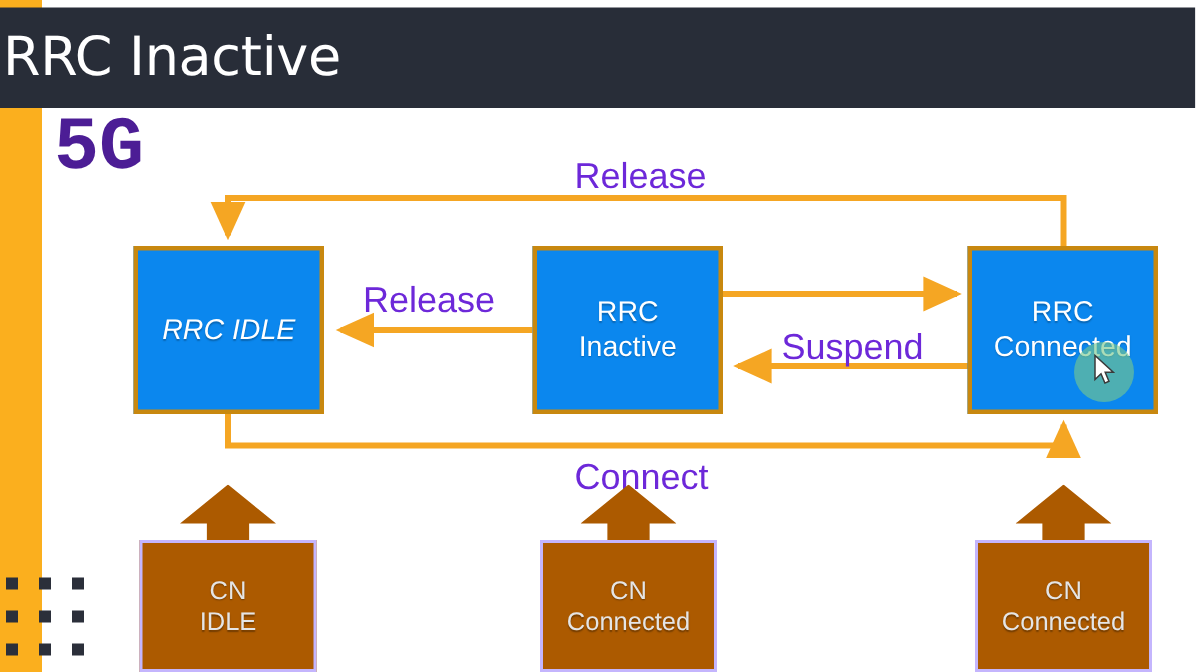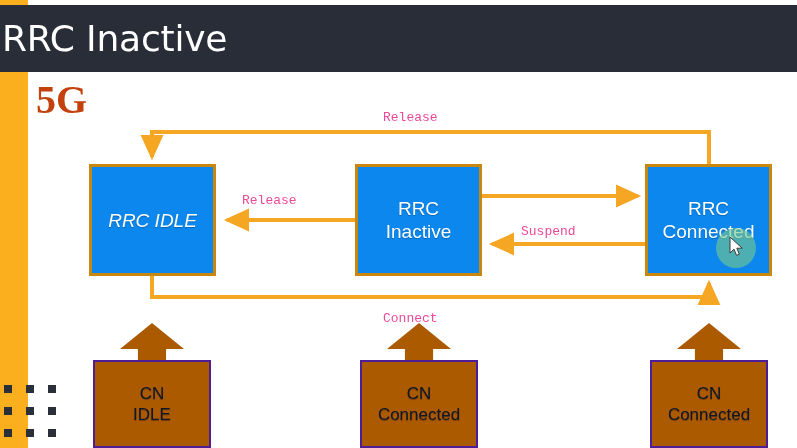--- a/index.html
+++ b/index.html
@@ -69,25 +69,25 @@
     width: 8px;
     height: 8px;
     background: #2b2f3a;
   }
 
   
   .label-5g {
     position: absolute;
     left: 36px;
     top: 76px;
-    font-size: 40px;
+    font-size: 50px;
     line-height: 48px;
     font-weight: 700;
-    color: #c2410c;
-    font-family: Liberation Serif, serif;
+    color: #4c1d95;
+    font-family: Liberation Mono, monospace;
   }
 
   
   .state-box {
     position: absolute;
     background: #0b87ee;
     border: 3px solid #c8880f;
     box-sizing: border-box;
     color: #ffffff;
     font-size: 19px;
@@ -107,23 +107,23 @@
     width: 118px;
     height: 125px;
   }
   .cn-body {
     position: absolute;
     left: 0;
     bottom: 0;
     width: 118px;
     height: 88px;
     background: #ac5a00;
-    border: 2px solid #4c1d95;
+    border: 2px solid #c4b5fd;
     box-sizing: border-box;
-    color: #0f172a;
+    color: #e5e5e5;
     font-size: 17px;
     line-height: 21px;
     display: flex;
     align-items: center;
     justify-content: center;
     text-align: center;
     text-shadow: 0 1px 1px rgba(0,0,0,0.35);
   }
   .cn-body span { display: block; white-space: pre-line; }
   .cn-arrow {
@@ -142,25 +142,25 @@
     left: 0;
     top: 0;
     width: 797px;
     height: 448px;
     pointer-events: none;
   }
 
   
   .edge-label {
     position: absolute;
-    font-size: 13px;
+    font-size: 24px;
     line-height: 22px;
-    color: #ec4899;
+    color: #6d28d9;
     white-space: nowrap;
-    font-family: Liberation Mono, monospace;
+    font-family: Liberation Sans, sans-serif;
   }
 
   
   .click-halo {
     position: absolute;
     left: 716px;
     top: 228px;
     width: 40px;
     height: 40px;
     border-radius: 50%;

